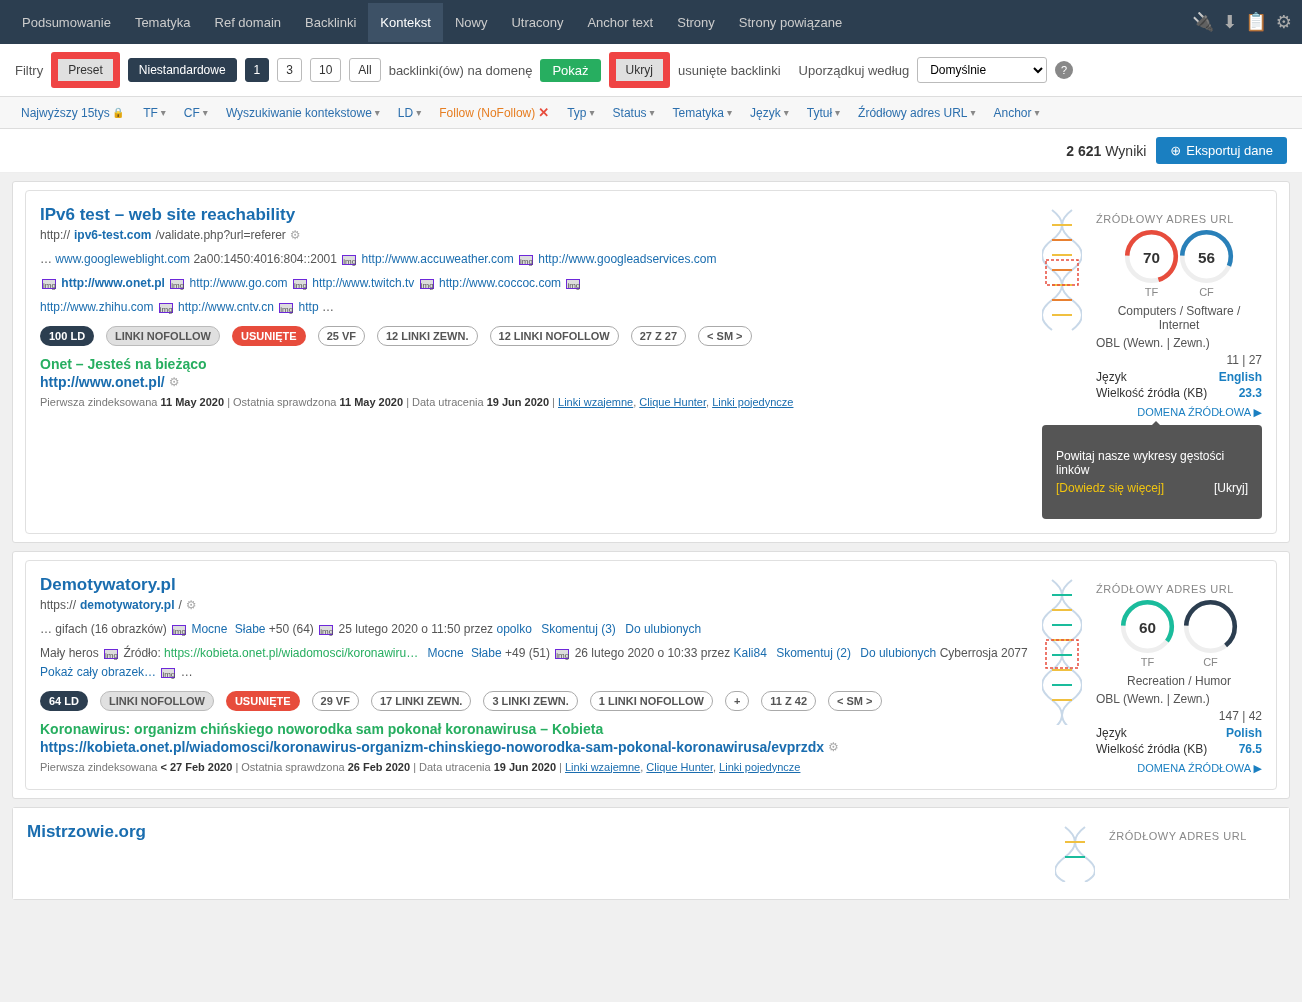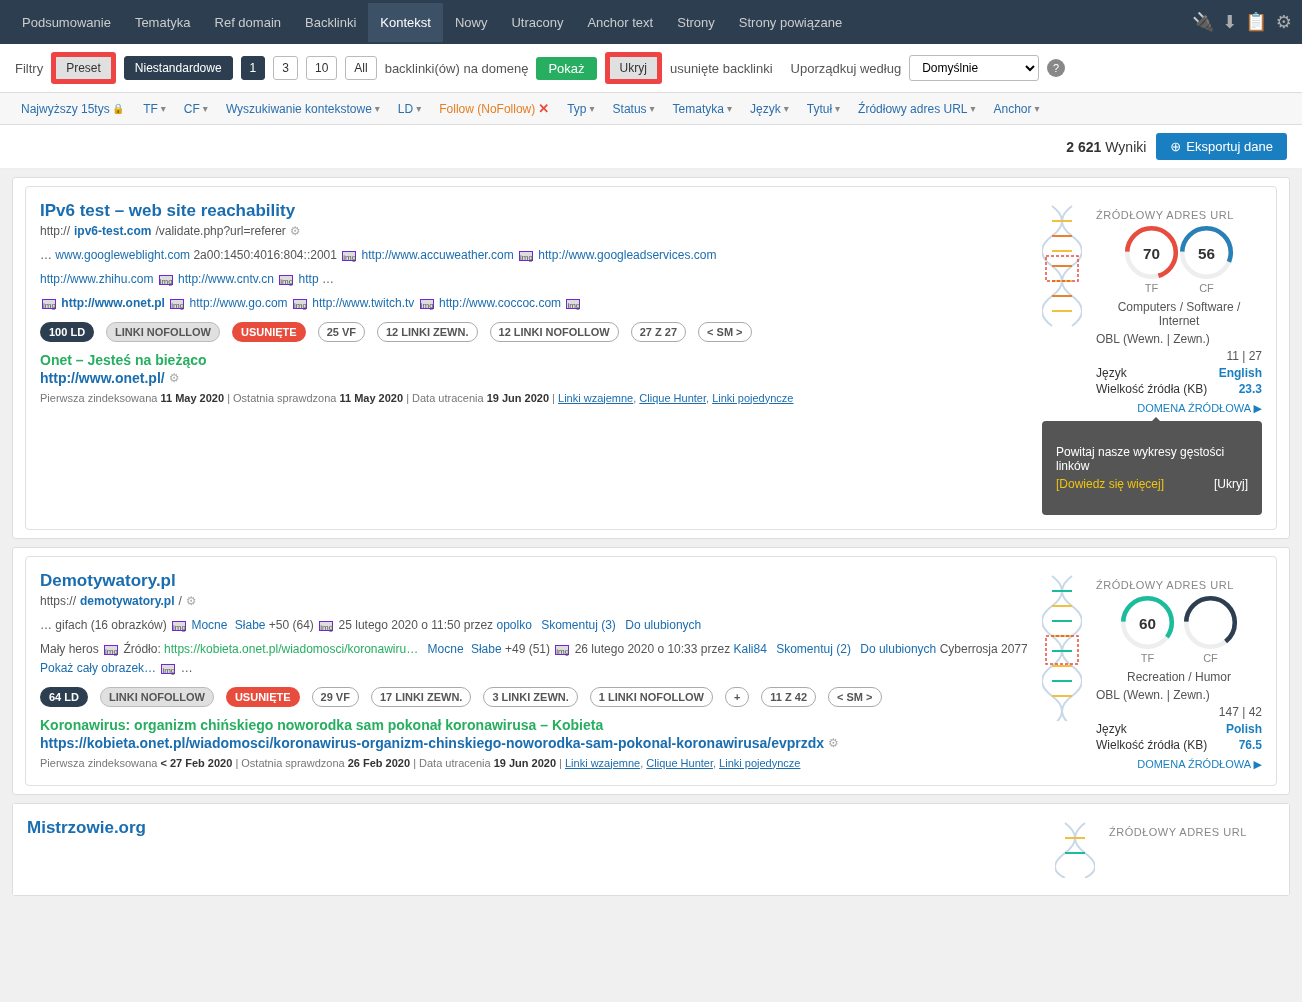--- a/index.html
+++ b/index.html
@@ -38,21 +38,21 @@
       border-bottom: 1px solid #ddd;
       padding: 8px 15px;
       display: flex;
       align-items: center;
       gap: 8px;
       flex-wrap: wrap;
     }
     .filter-bar label { font-size: 13px; color: #555; }
     .btn-gray {
       background: #e0e0e0;
-      border: 5px solid #ef4444;
+      border: 7px solid #ef4444;
       border-radius: 3px;
       padding: 4px 10px;
       cursor: pointer;
       font-size: 12px;
       color: #333;
     }
     .btn-dark {
       background: #2c3e50;
       border: 1px solid #2c3e50;
       border-radius: 3px;
@@ -485,36 +485,36 @@
         </div>
         <div class="link-row">
           <span>… </span><a href="#">www.googleweblight.com</a>
           <span>  2a00:1450:4016:804::2001  </span>
           <span class="img-icon">img</span>
           <a href="#">http://www.accuweather.com</a>
           <span class="img-icon">img</span>
           <a href="#">http://www.googleadservices.com</a>
         </div>
         <div class="link-row">
+          <span class="img-icon">img</span>
+          <a href="#" style="color:#1a6daf;font-weight:bold;">http://www.onet.pl</a>
+          <span class="img-icon">img</span>
+          <a href="#">http://www.go.com</a>
+          <span class="img-icon">img</span>
+          <a href="#">http://www.twitch.tv</a>
+          <span class="img-icon">img</span>
+          <a href="#">http://www.coccoc.com</a>
+          <span class="img-icon">img</span>
+        </div>
+        <div class="link-row">
           <a href="#">http://www.zhihu.com</a>
           <span class="img-icon">img</span>
           <a href="#">http://www.cntv.cn</a>
           <span class="img-icon">img</span>
           <a href="#">http</a> …
-        </div>
-        <div class="link-row">
-          <span class="img-icon">img</span>
-          <a href="#" style="color:#1a6daf;font-weight:bold;">http://www.onet.pl</a>
-          <span class="img-icon">img</span>
-          <a href="#">http://www.go.com</a>
-          <span class="img-icon">img</span>
-          <a href="#">http://www.twitch.tv</a>
-          <span class="img-icon">img</span>
-          <a href="#">http://www.coccoc.com</a>
-          <span class="img-icon">img</span>
         </div>
 
         <div class="badge-row">
           <span class="badge badge-dark">100 LD</span>
           <span class="badge badge-gray">LINKI NOFOLLOW</span>
           <span class="badge badge-red">USUNIĘTE</span>
           <span class="badge badge-outline">25 VF</span>
           <span class="badge badge-outline">12 LINKI ZEWN.</span>
           <span class="badge badge-outline">12 LINKI NOFOLLOW</span>
           <span class="badge badge-outline">27 Z 27</span>

